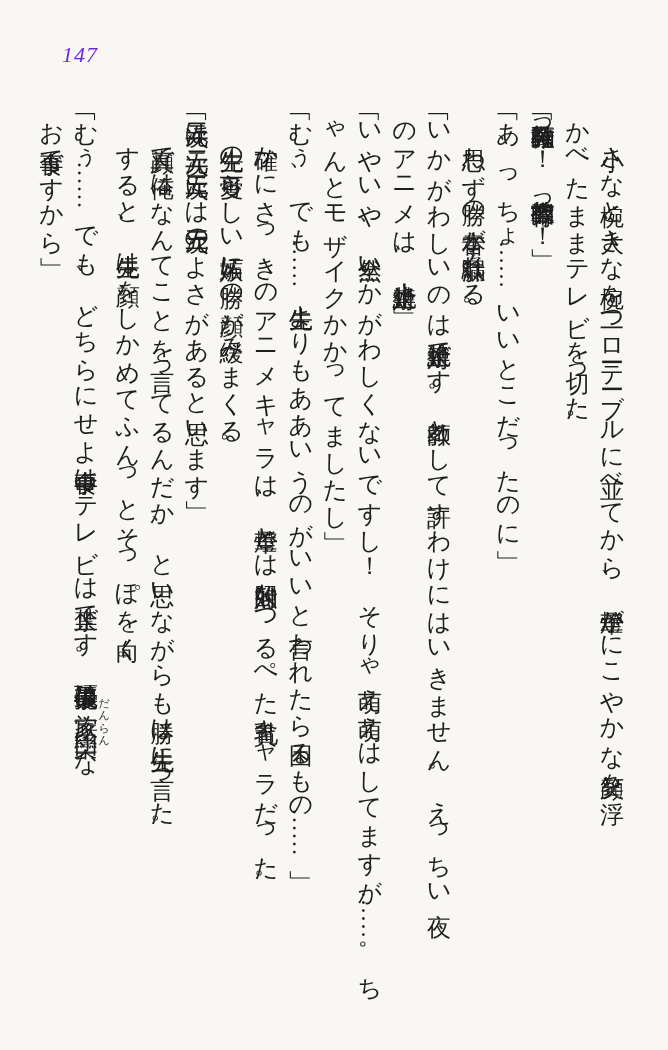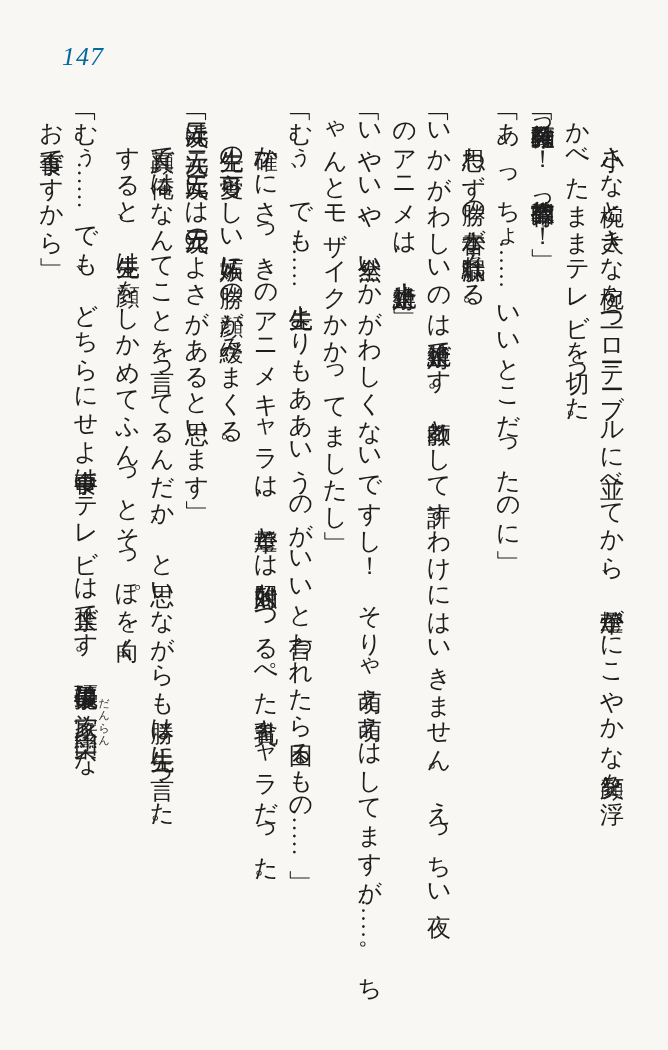--- a/index.html
+++ b/index.html
@@ -16,24 +16,24 @@
   .page {
     position: absolute;
     inset: 0;
     font-family: "Liberation Serif", "DejaVu Serif", serif;
     color: #1e1e1e;
   }
   .folio {
     position: absolute;
     top: 42px;
     left: 62px;
-    font-size: 26px;
+    font-size: 22px;
     font-style: italic;
     letter-spacing: 1px;
-    color: #0369a1;
+    color: #6d28d9;
   }
   .text-area {
     position: absolute;
     top: 106px;
     right: 39px;
     height: 916px;
     writing-mode: vertical-rl;
     text-orientation: mixed;
     font-size: 24px;
     line-height: 34.6px;

